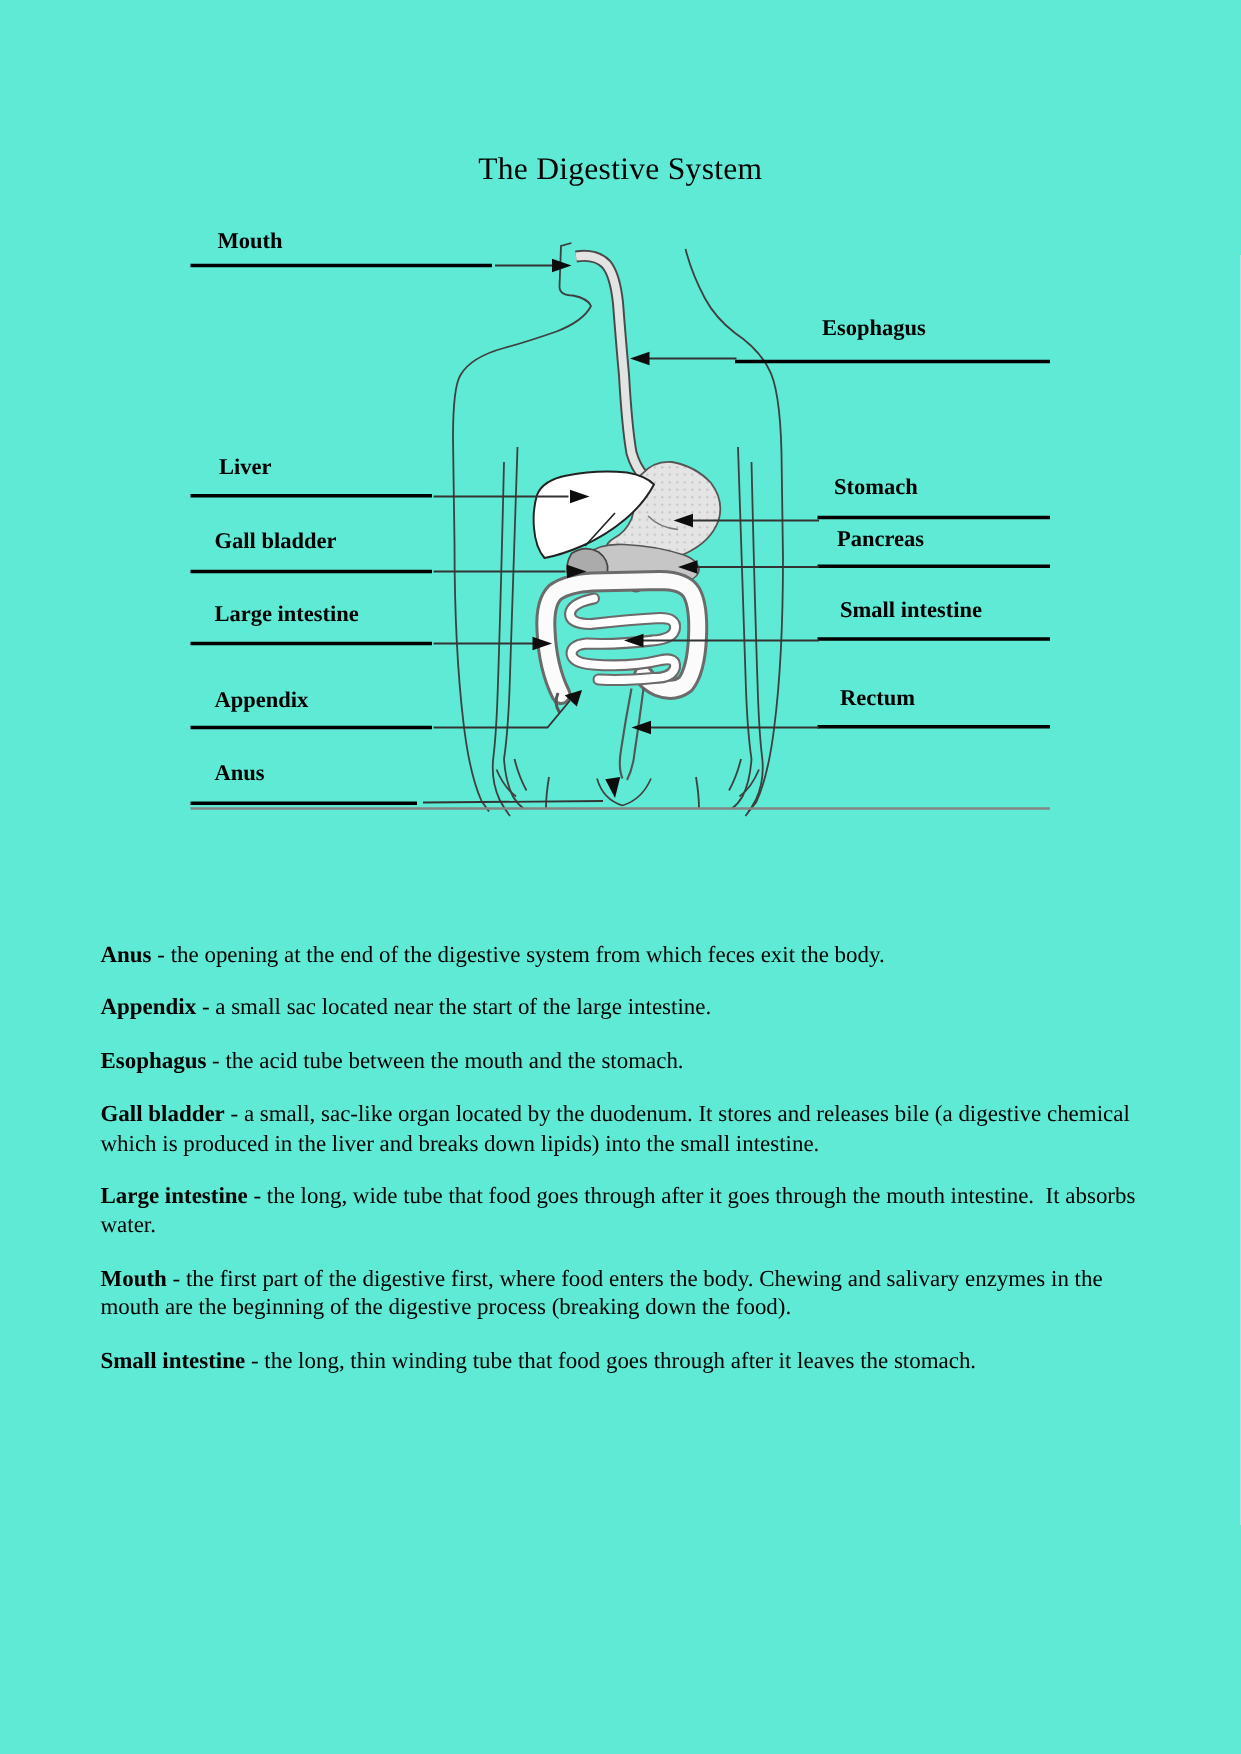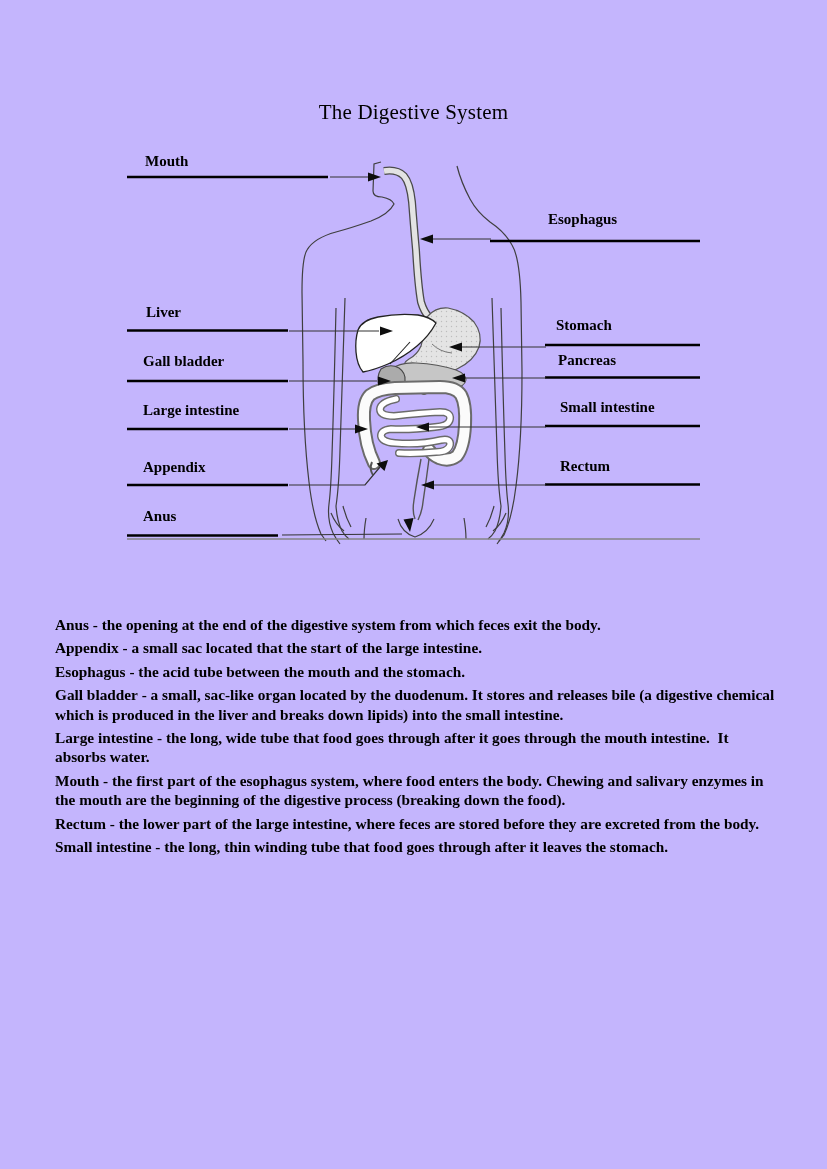--- a/index.html
+++ b/index.html
@@ -1,35 +1,35 @@
 <!DOCTYPE html>
 <html><head>
 <meta charset="utf-8">
 <style>
   html,body{margin:0;padding:0;background:#e8e8e8;}
-  .page{position:relative;width:827px;height:1169px;background:#c4b5fd;margin:0 auto;
+  .page{position:relative;width:827px;height:1169px;background:#5eead4;margin:0 auto;
         font-family:"Liberation Serif",serif;color:#000;overflow:hidden;}
   .title{position:absolute;top:100px;left:0;width:827px;text-align:center;
          font-size:21px;letter-spacing:.2px;}
   .diagram-svg{position:absolute;top:0;left:0;}
   .lbl{position:absolute;font-weight:bold;font-size:15px;white-space:nowrap;}
   .l-mouth{left:145px;top:153px;}
   .l-liver{left:146px;top:304px;}
   .l-gall{left:143px;top:353px;}
   .l-large{left:143px;top:402px;}
   .l-appendix{left:143px;top:459px;}
   .l-anus{left:143px;top:508px;}
   .l-esophagus{left:548px;top:211px;}
   .l-stomach{left:556px;top:317px;}
   .l-pancreas{left:558px;top:352px;}
   .l-small{left:560px;top:399px;}
   .l-rectum{left:560px;top:458px;}
   .defs{position:absolute;left:51px;top:611px;width:729px;
         font-size:15.3px;line-height:19.4px;}
-  .defs p{margin:4px;white-space:pre-wrap;font-weight:bold;}
+  .defs p{margin:16px;white-space:pre-wrap;}
 </style>
 </head>
 <body>
 
 <div class="page">
 
   <div class="title">The Digestive System</div>
 
   <svg class="diagram-svg" width="827" height="600" viewBox="0 0 827 600">
     <defs>
@@ -152,22 +152,21 @@
   <div class="lbl l-appendix">Appendix</div>
   <div class="lbl l-anus">Anus</div>
   <div class="lbl l-esophagus">Esophagus</div>
   <div class="lbl l-stomach">Stomach</div>
   <div class="lbl l-pancreas">Pancreas</div>
   <div class="lbl l-small">Small intestine</div>
   <div class="lbl l-rectum">Rectum</div>
 
   <div class="defs">
     <p><b>Anus</b><span> - the opening at the end of the digestive system from which feces exit the body.</span></p>
-    <p><b>Appendix</b><span> - a small sac located that the start of the large intestine.</span></p>
+    <p><b>Appendix</b><span> - a small sac located near the start of the large intestine.</span></p>
     <p><b>Esophagus</b><span> - the acid tube between the mouth and the stomach.</span></p>
     <p><b>Gall bladder</b><span> - a small, sac-like organ located by the duodenum. It stores and releases bile (a digestive chemical which is produced in the liver and breaks down lipids) into the small intestine.</span></p>
     <p><b>Large intestine</b><span> - the long, wide tube that food goes through after it goes through the mouth intestine.  It absorbs water.</span></p>
-    <p><b>Mouth</b><span> - the first part of the esophagus system, where food enters the body. Chewing and salivary enzymes in the mouth are the beginning of the digestive process (breaking down the food).</span></p>
-    <p><b>Rectum</b><span> - the lower part of the large intestine, where feces are stored before they are excreted from the body.</span></p>
+    <p><b>Mouth</b><span> - the first part of the digestive first, where food enters the body. Chewing and salivary enzymes in the mouth are the beginning of the digestive process (breaking down the food).</span></p>
     <p><b>Small intestine</b><span> - the long, thin winding tube that food goes through after it leaves the stomach.</span></p>
   </div>
 
 </div>
 
 </body></html>

